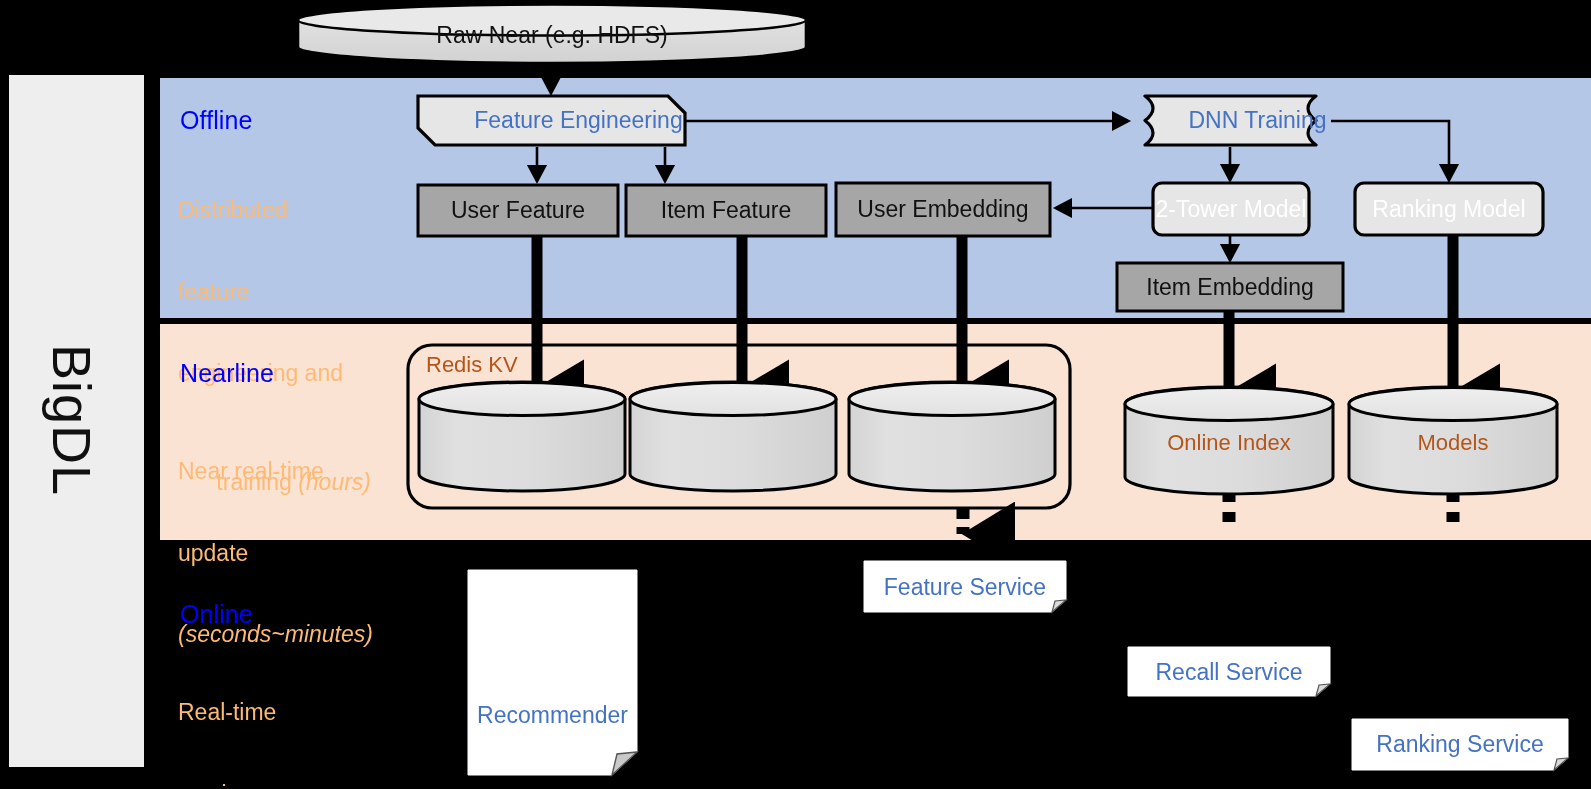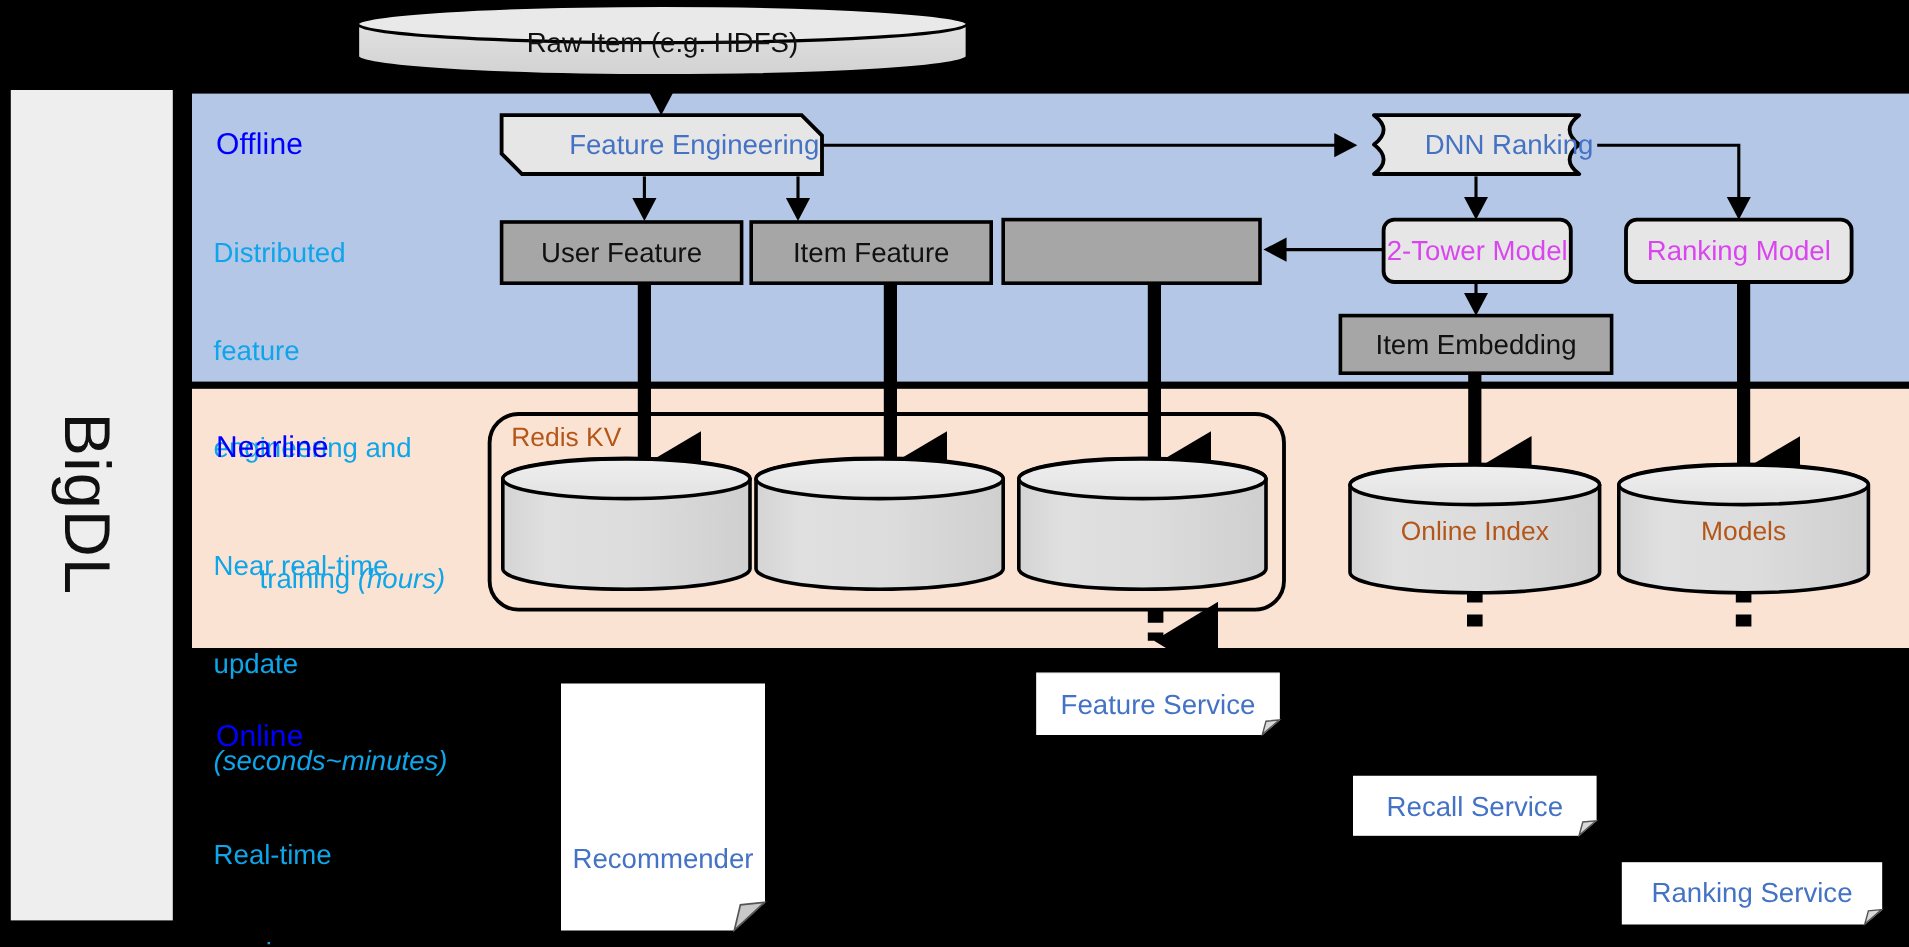--- a/index.html
+++ b/index.html
@@ -4,27 +4,27 @@
 <style>
   html,body{margin:0;padding:0;background:#000;}
   body{width:1591px;height:789px;overflow:hidden;
        font-family:"Liberation Sans", sans-serif;}
   #stage{position:relative;width:1591px;height:789px;background:#000;}
   #svgroot{position:absolute;left:0;top:0;width:1591px;height:789px;}
   .tx{position:absolute;white-space:pre;pointer-events:none;}
 
   
   .band-head{font-size:25px;color:#0000ff;font-weight:400;letter-spacing:.1px;}
-  .band-sub{font-size:23px;color:#0ea5e9;line-height:1.18;}
+  .band-sub{font-size:23px;color:#fdba74;line-height:1.18;}
   .band-sub i{font-style:italic;}
 
   
   .t-dark{font-size:23px;color:#111;}
   .t-blue{font-size:23px;color:#4472c4;padding-left:27px;}
-  .t-green{font-size:23px;color:#d946ef;}
+  .t-green{font-size:23px;color:#ffffff;}
   .t-brown{font-size:22px;color:#b4561a;}
   .t-svc{font-size:23px;color:#4472c4;line-height:1.22;text-align:center;}
 
   .ctr{display:flex;align-items:center;justify-content:center;
        text-align:center;}
 
   
   #bigdl-label{
      position:absolute;left:0;top:70px;width:145px;height:700px;
      display:flex;align-items:center;justify-content:center;
@@ -184,28 +184,29 @@
     <div><i>(seconds~minutes)</i></div>
   </div>
 
   <div class="tx band-head" style="left:180px; top:600px;">Online</div>
   <div class="tx band-sub" style="left:178px; top:645px; width:235px;">
     <div>Real-time</div>
     <div>serving</div>
     
   </div>
 
-  <div class="tx ctr t-dark" style="left:298px; top:20px; width:508px; height:30px;">Raw Item (e.g. HDFS)</div>
+  <div class="tx ctr t-dark" style="left:298px; top:20px; width:508px; height:30px;">Raw Near (e.g. HDFS)</div>
 
   <div class="tx ctr t-blue" style="left:418px; top:105px; width:267px; height:30px;">Feature Engineering</div>
 
-  <div class="tx ctr t-blue" style="left:1145px; top:105px; width:171px; height:30px;">DNN Ranking</div>
+  <div class="tx ctr t-blue" style="left:1145px; top:105px; width:171px; height:30px;">DNN Training</div>
 
   <div class="tx ctr t-dark" style="left:418px; top:195px; width:200px; height:30px;">User Feature</div>
   <div class="tx ctr t-dark" style="left:626px; top:195px; width:200px; height:30px;">Item Feature</div>
+  <div class="tx ctr t-dark" style="left:836px; top:194px; width:214px; height:30px;">User Embedding</div>
   <div class="tx ctr t-dark" style="left:1117px; top:272px; width:226px; height:30px;">Item Embedding</div>
 
   <div class="tx ctr t-green" style="left:1153px; top:194px; width:156px; height:30px;">2-Tower Model</div>
   <div class="tx ctr t-green" style="left:1355px; top:194px; width:188px; height:30px;">Ranking Model</div>
 
   <div class="tx t-brown" style="left:426px; top:352px;">Redis KV</div>
 
   <div class="tx ctr t-brown" style="left:1125px; top:428px; width:208px; height:30px;">Online Index</div>
   <div class="tx ctr t-brown" style="left:1349px; top:428px; width:208px; height:30px;">Models</div>
 

